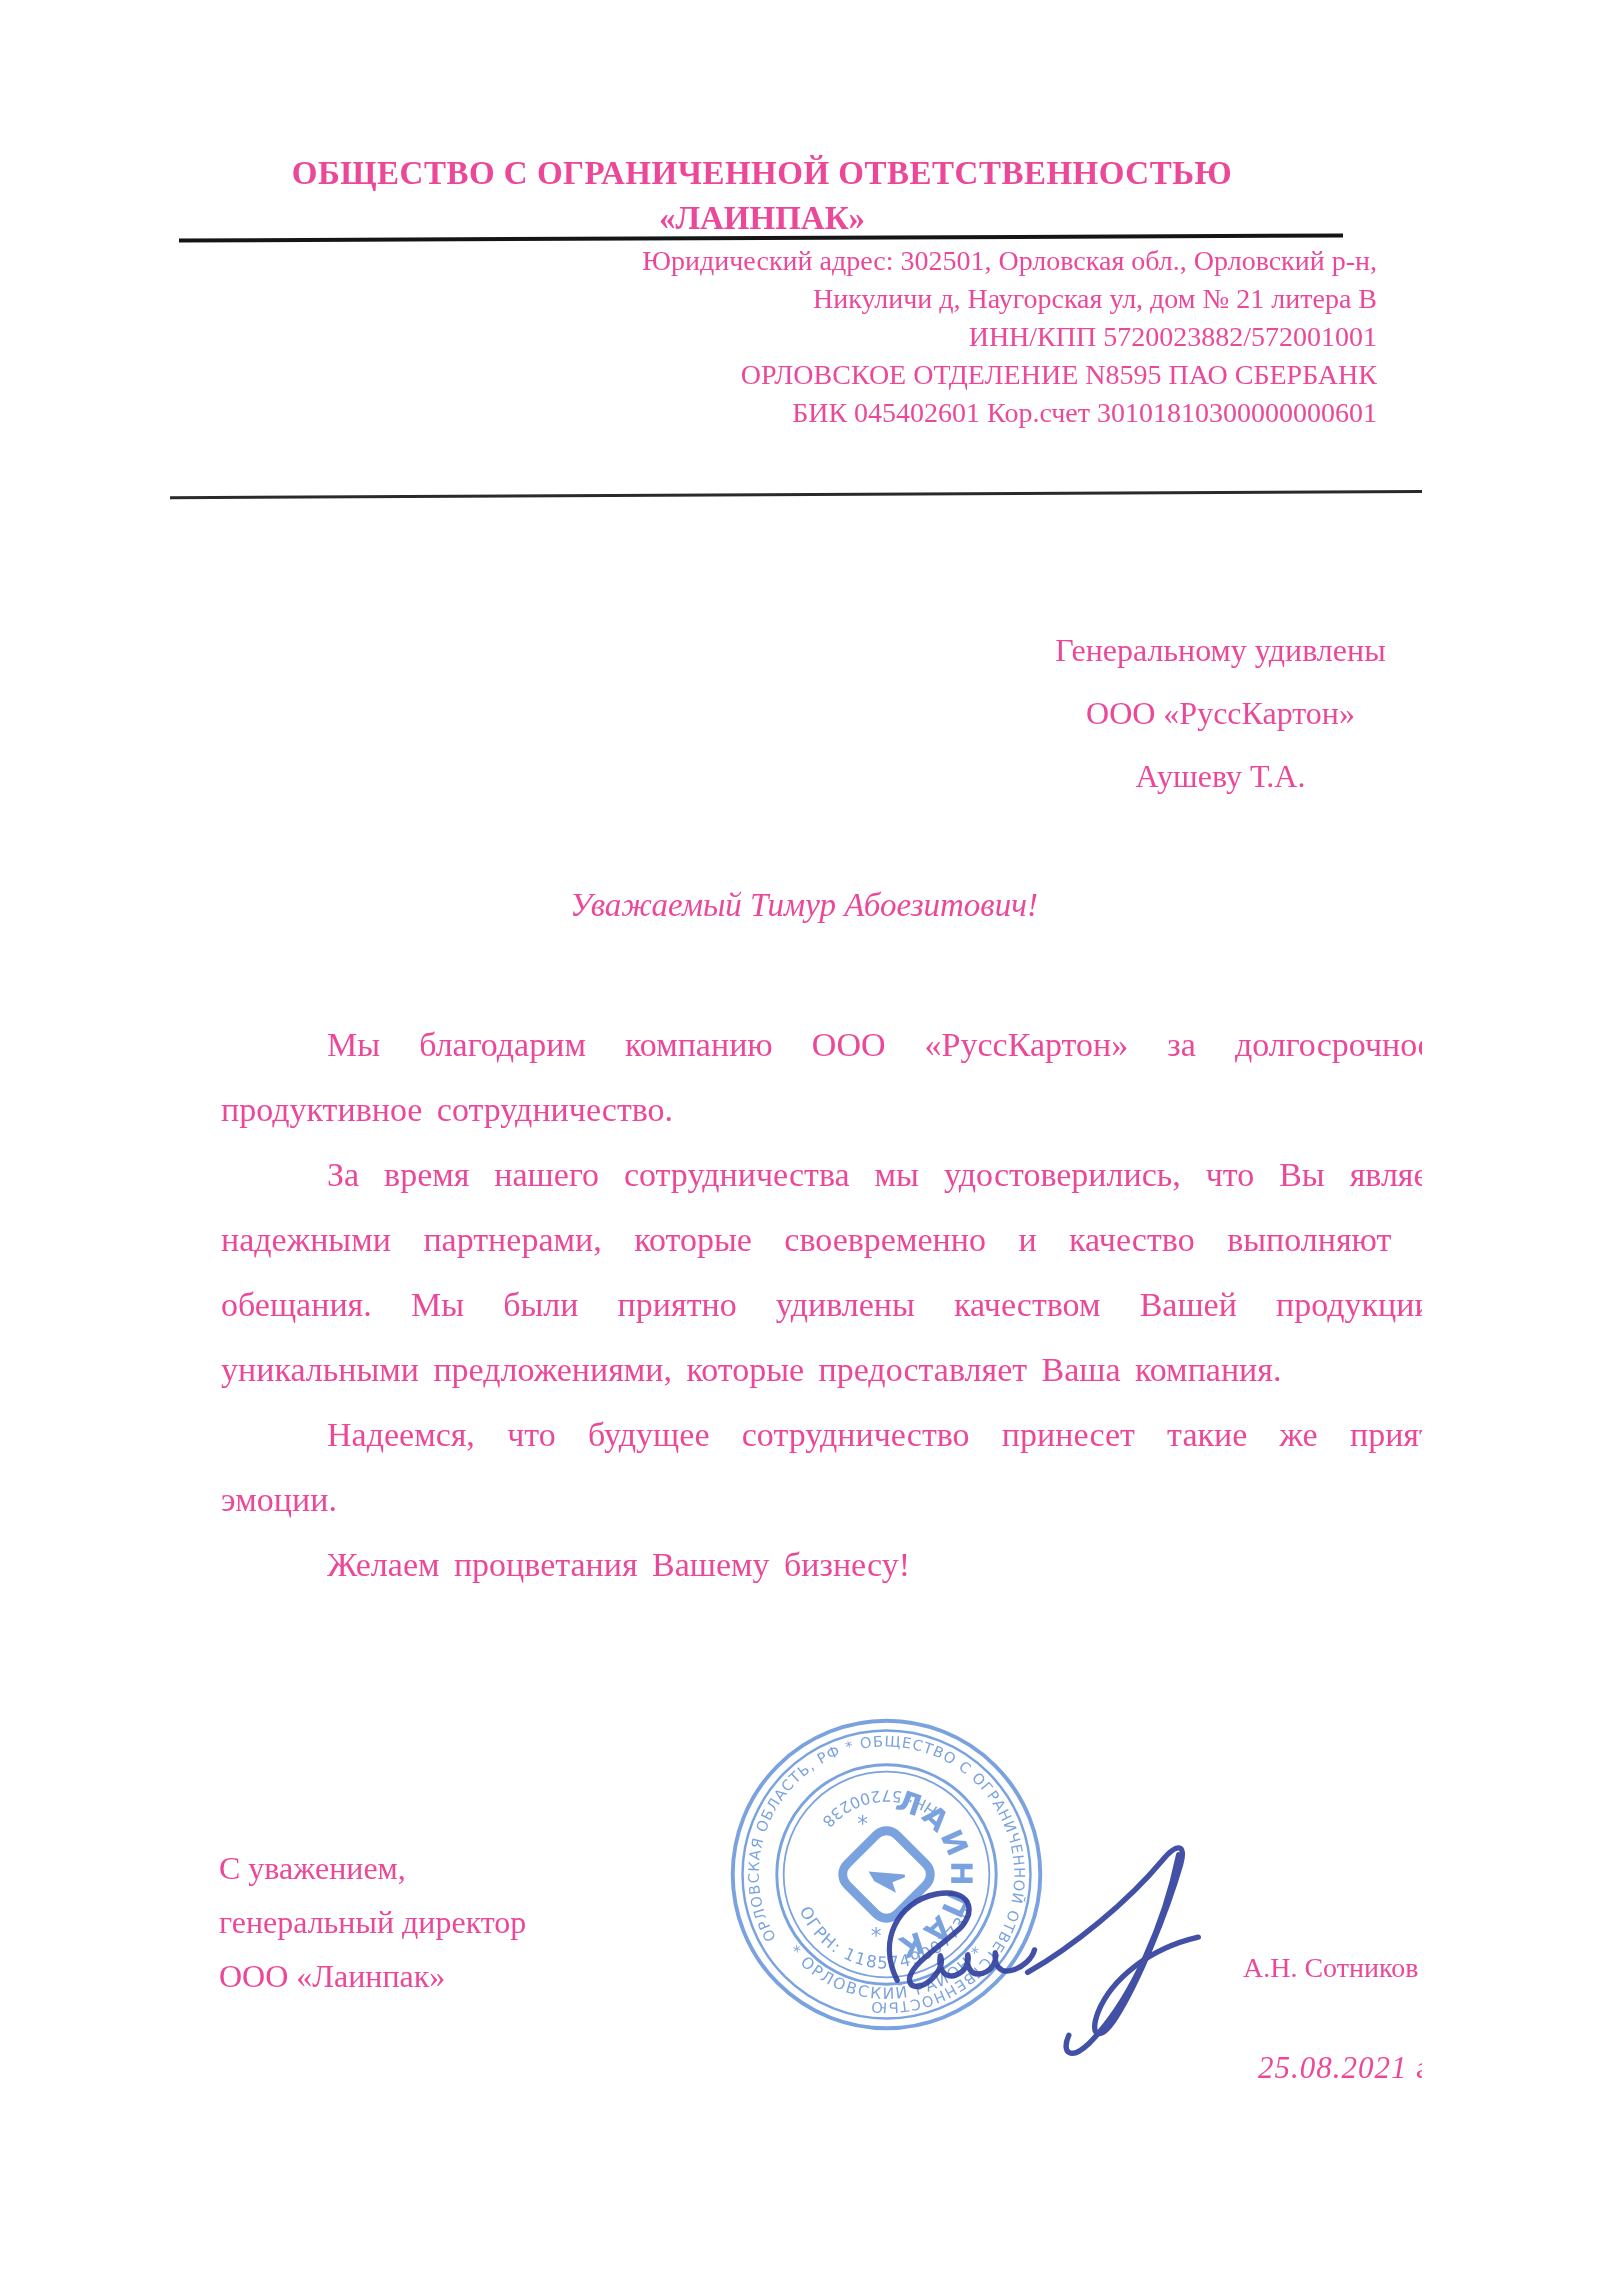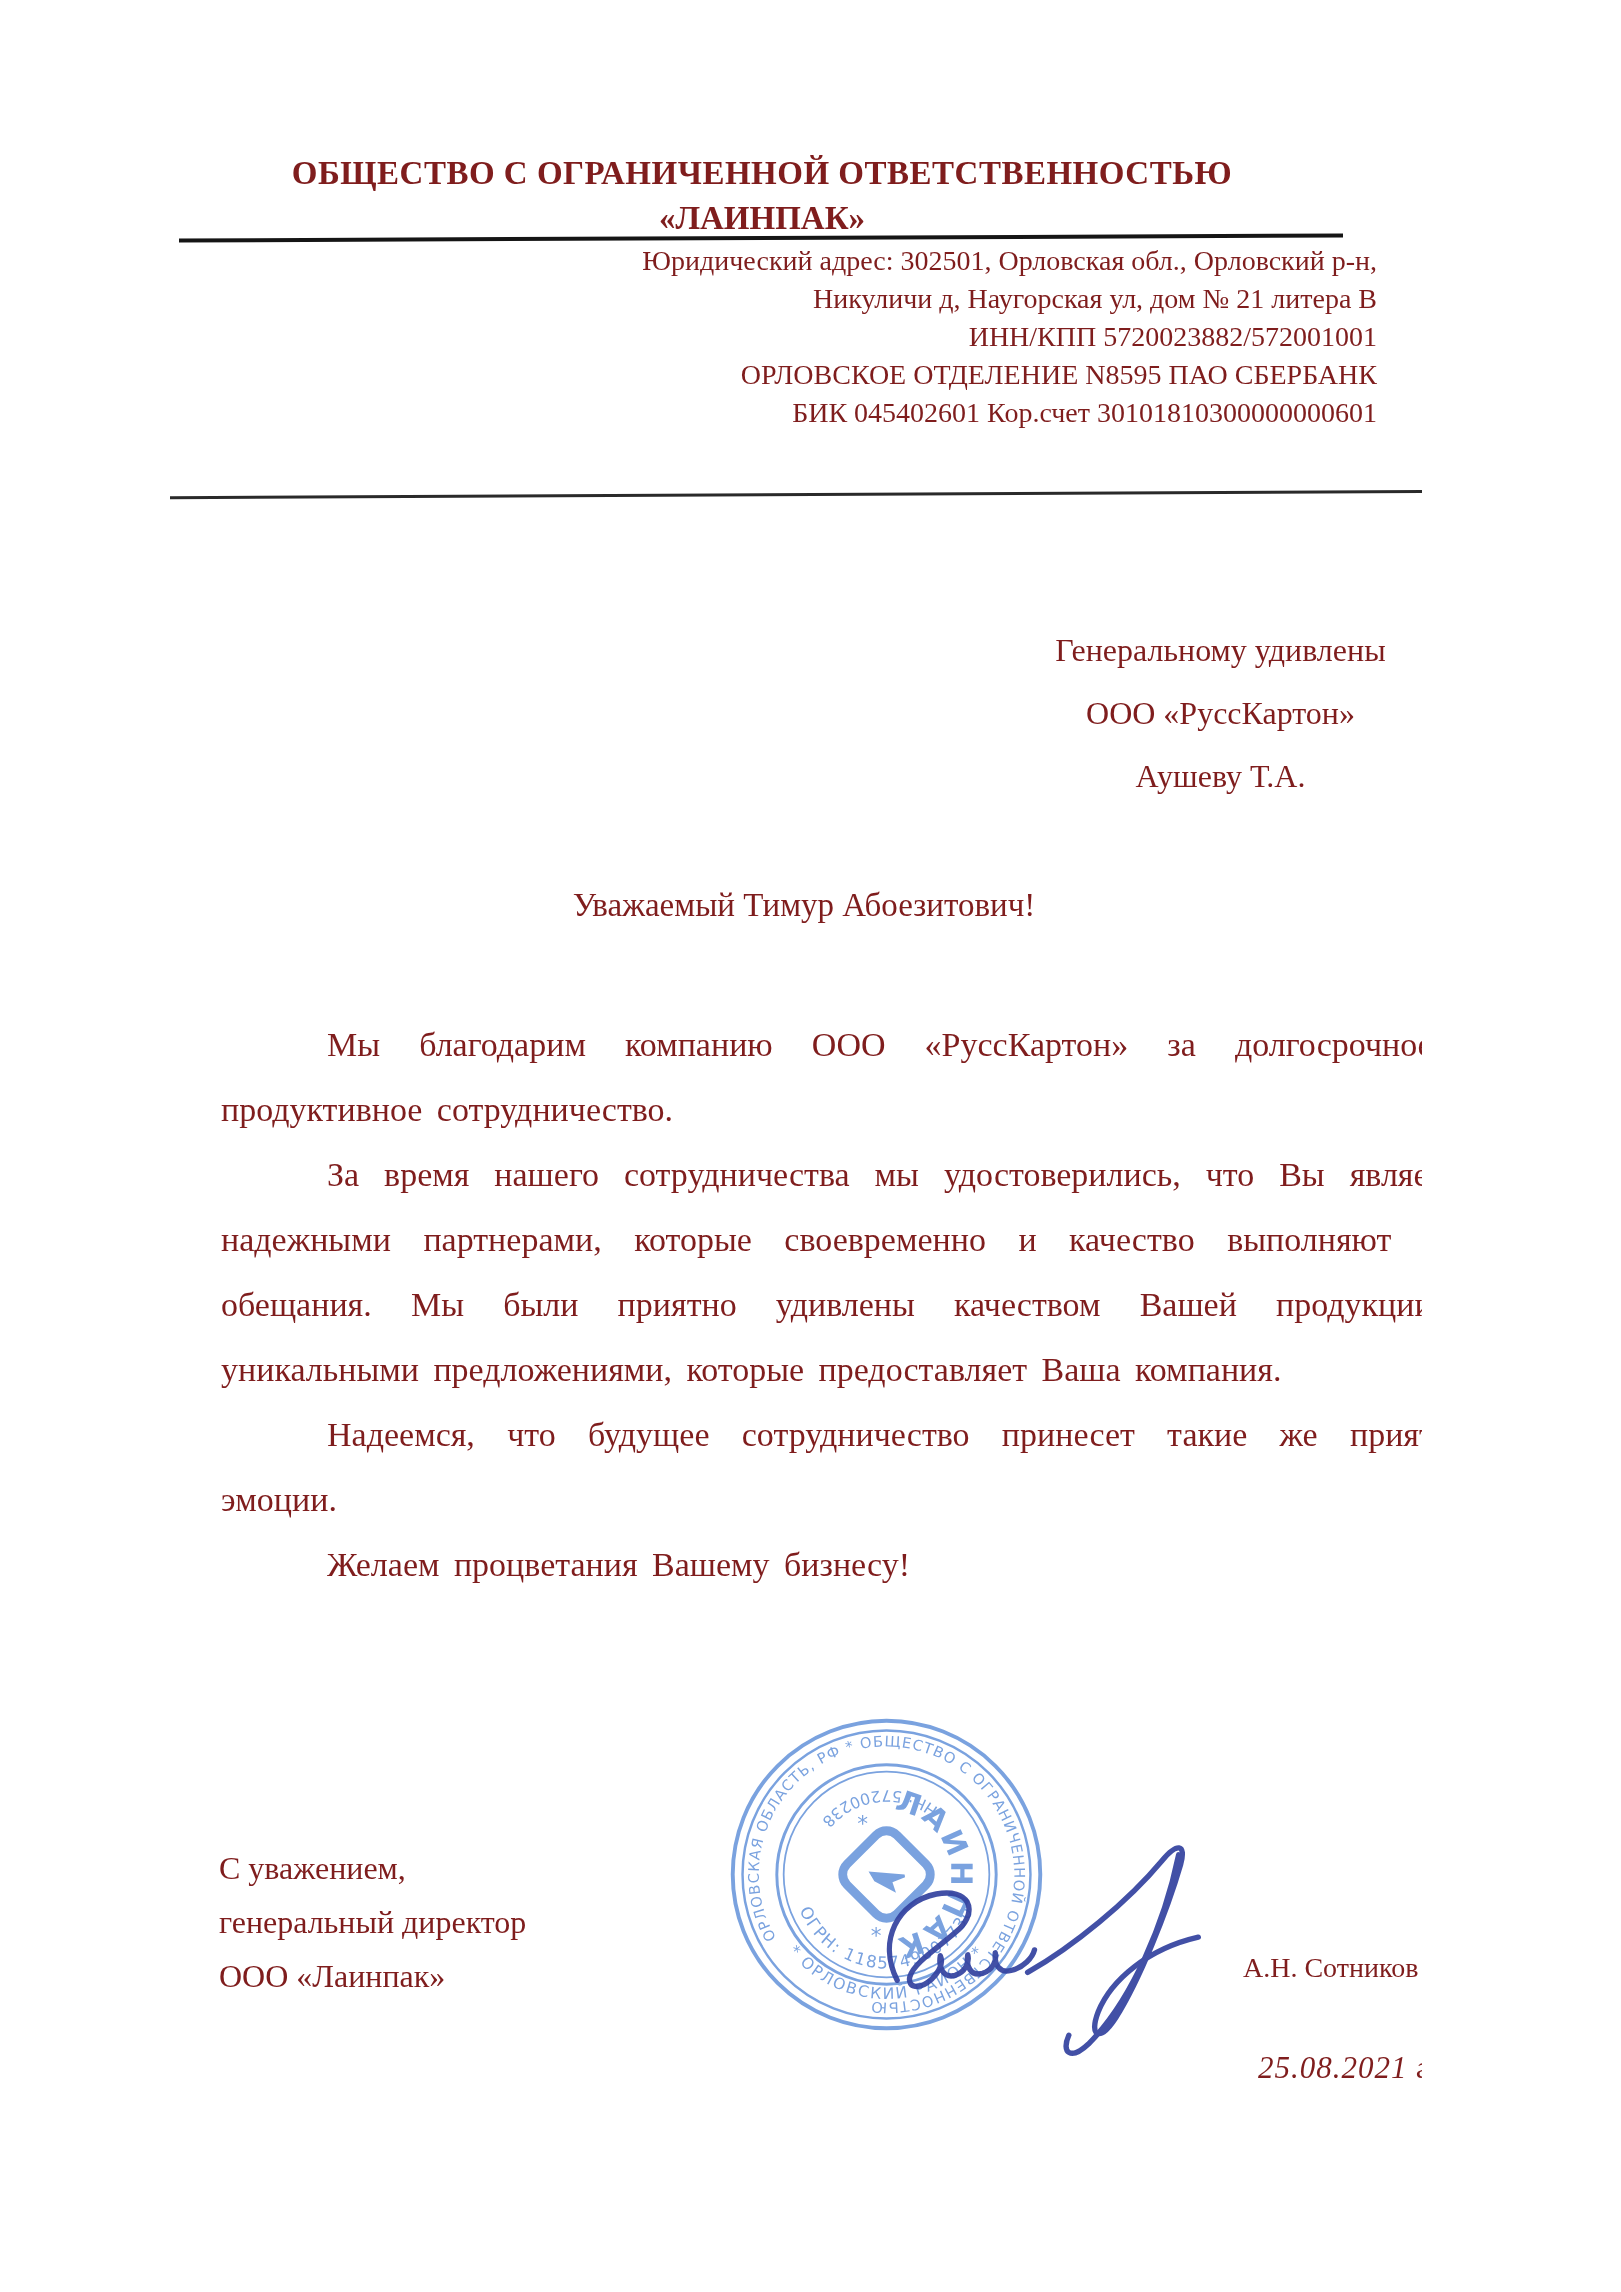--- a/index.html
+++ b/index.html
@@ -1,21 +1,21 @@
 <!DOCTYPE html>
 <html><head>
 <meta charset="utf-8">
 <style>
   html,body{margin:0;padding:0;background:#ffffff;}
   .page{
     position:relative;
     width:1422px;height:2293px;
     background:#ffffff;
     font-family:"Liberation Serif","DejaVu Serif",serif;
-    color:#7f1d1d;
+    color:#ec4899;
     overflow:hidden;
   }
   .abs{position:absolute;}
   
   .company-full{
     top:155px;left:147px;width:1230px;
     text-align:center;font-size:33px;font-weight:bold;letter-spacing:0.5px;
   }
   .company-short{
     top:200px;left:147px;width:1230px;
@@ -34,21 +34,21 @@
     background:#2a2a2a;transform:rotate(-0.28deg);
   }
   
   .recipient{
     top:619px;left:1010px;width:421px;
     text-align:center;font-size:32px;line-height:63px;
   }
   
   .salutation{
     top:887px;left:172px;width:1264px;
-    text-align:center;font-size:33px;
+    text-align:center;font-size:33px;font-style:italic;
   }
   
   .body-text{
     top:1012px;left:221px;width:1269px;
     font-size:34px;line-height:65px;
     text-align:justify;
   }
   .body-text p{
     margin:0;text-indent:106px;word-spacing:5.9px;
   }

